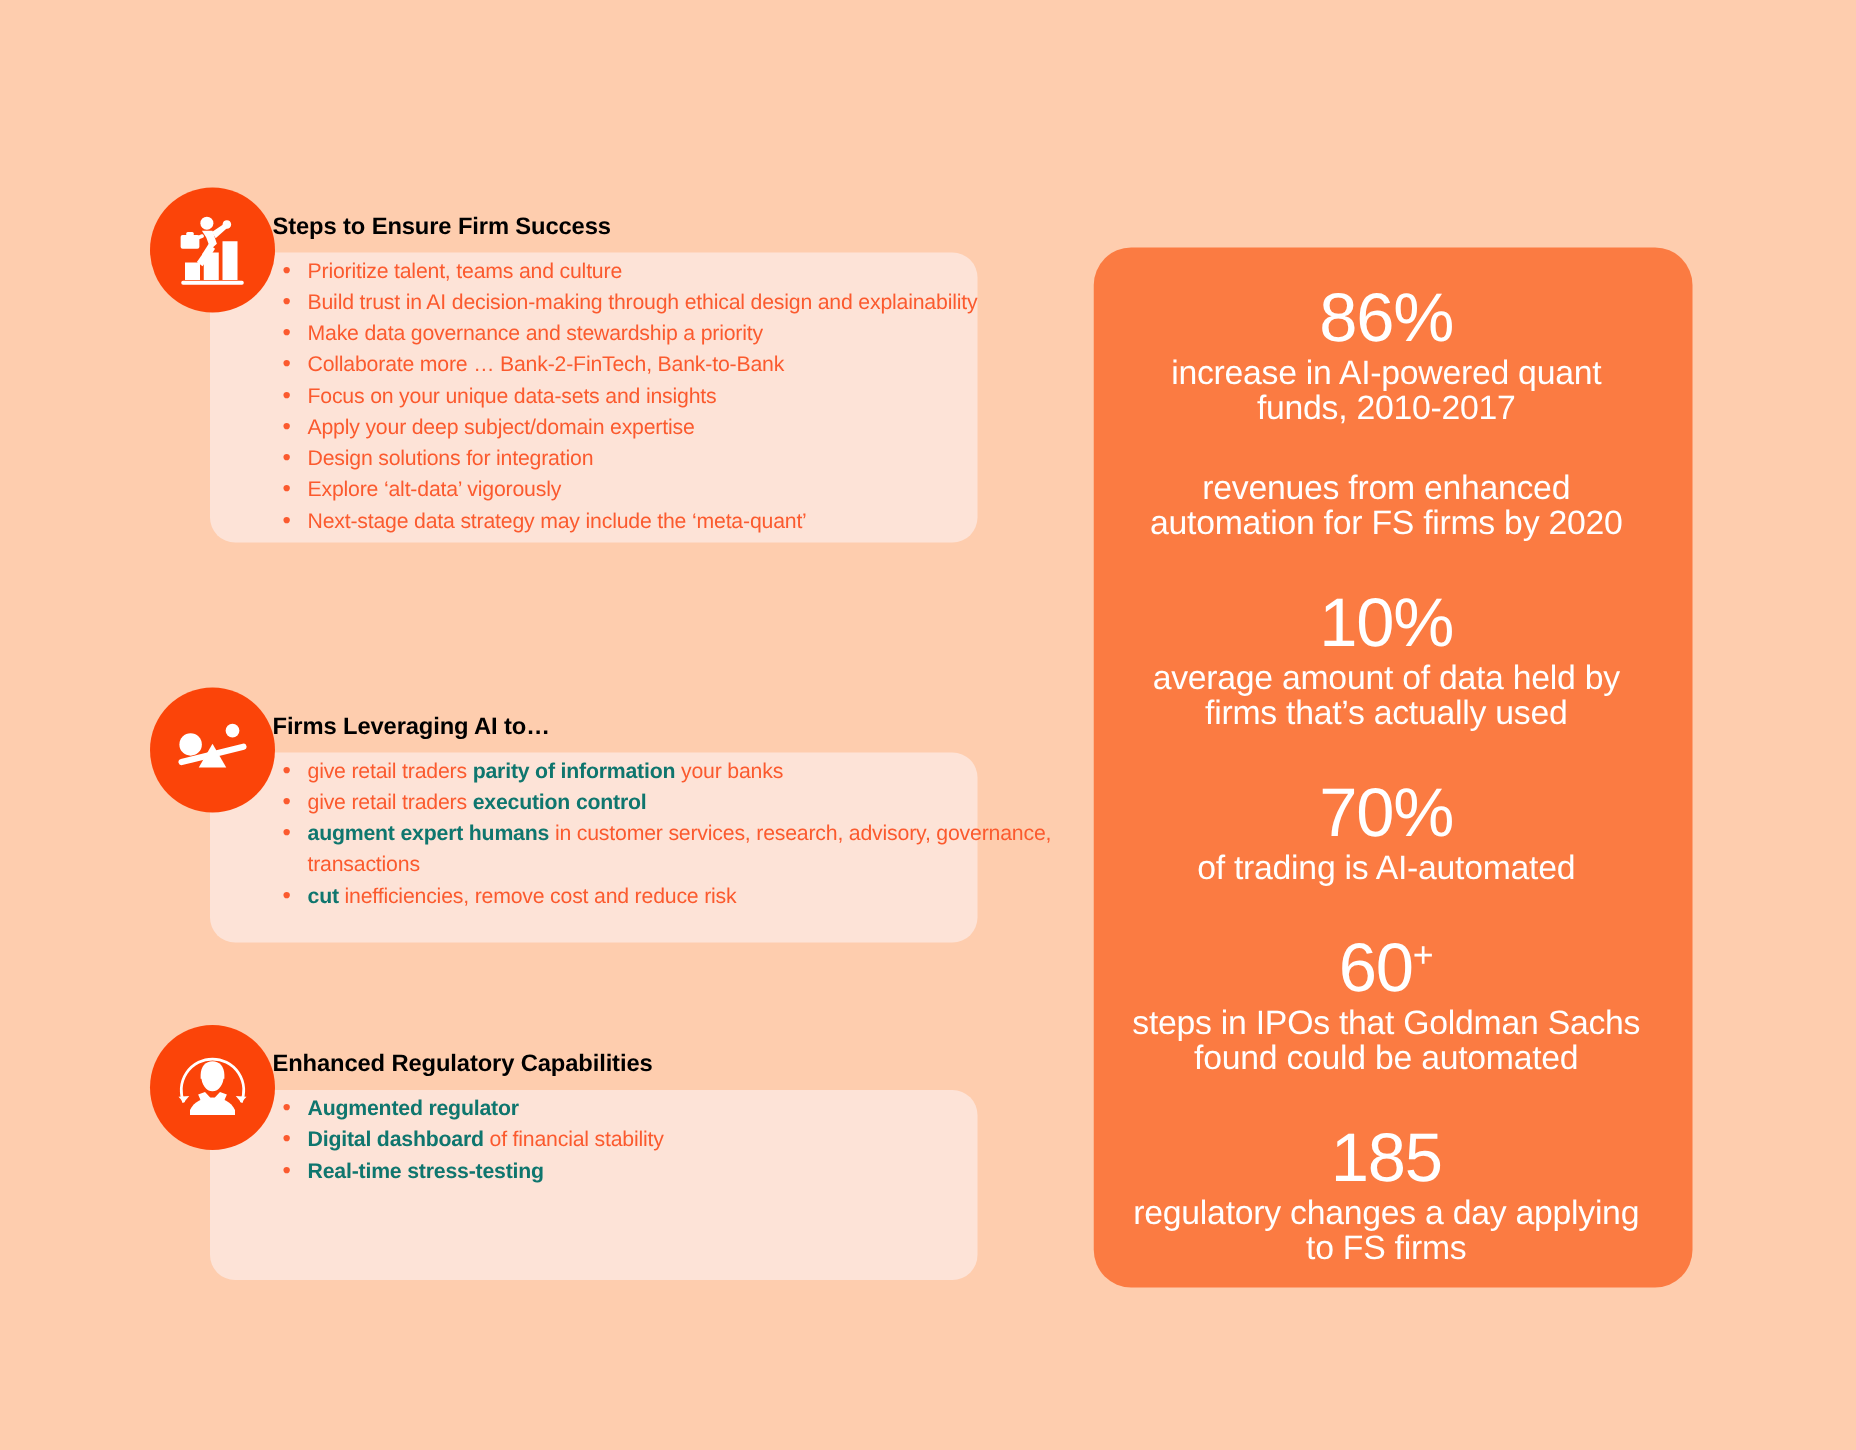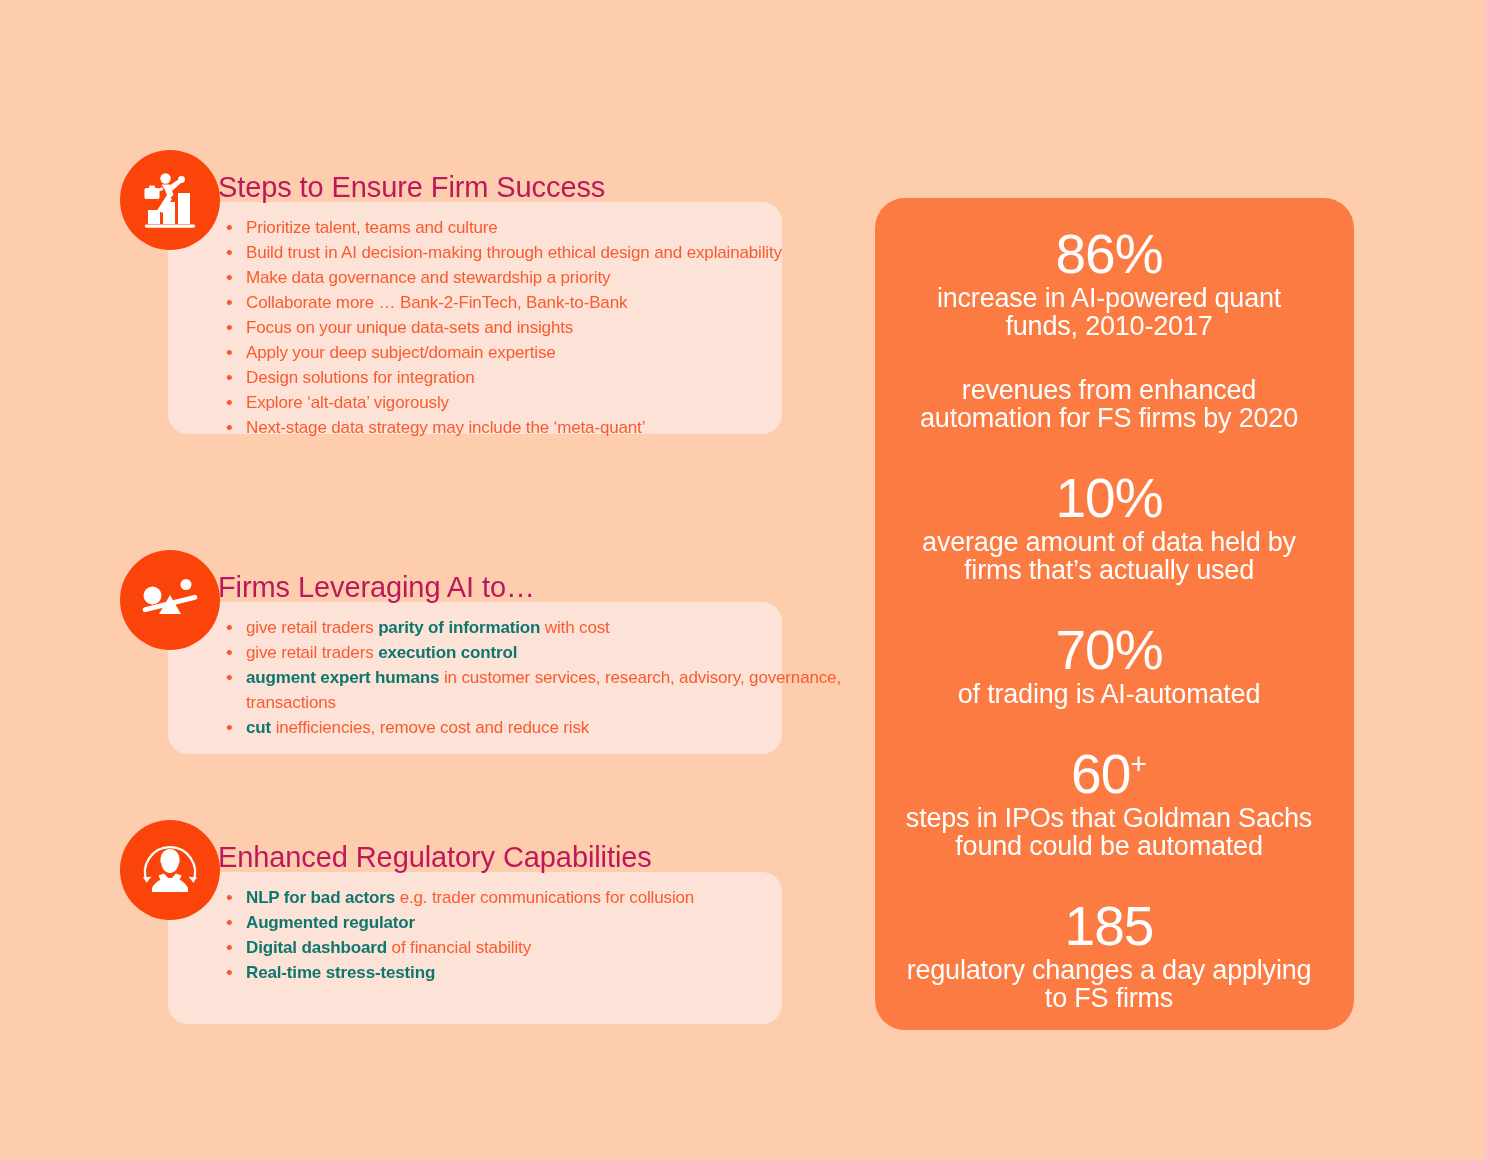--- a/index.html
+++ b/index.html
@@ -62,23 +62,23 @@
 
   .section-body {
     position: absolute;
     left: 98px;
     top: 22px;
     width: 640px;
     z-index: 2;
   }
 
   .section-title {
-    font-size: 29px;
-    font-weight: normal;
-    color: #be185d;
+    font-size: 19px;
+    font-weight: bold;
+    color: #000000;
     letter-spacing: -0.1px;
     margin: 0 0 11px 0;
     line-height: 1.1;
   }
 
   ul.bullets {
     list-style: none;
     margin: 0;
     padding: 0;
   }
@@ -197,21 +197,21 @@
           <rect x="4" y="33" width="56" height="5" rx="2.5" transform="rotate(-14 32 35.5)"></rect>
           <circle cx="14.5" cy="27.5" r="9"></circle>
           <circle cx="48" cy="16.5" r="5.5"></circle>
           <path d="M32 27 L43 46 L21 46 Z"></path>
         </g>
       </svg>
     </div>
     <div class="section-body">
       <h2 class="section-title">Firms Leveraging AI to…</h2>
       <ul class="bullets">
-          <li><span>give retail traders </span><b>parity of information</b><span> with cost</span></li>
+          <li><span>give retail traders </span><b>parity of information</b><span> your banks</span></li>
           <li><span>give retail traders </span><b>execution control</b></li>
           <li><b>augment expert humans</b><span> in customer services, research, advisory, governance, transactions</span></li>
           <li><b>cut</b><span> inefficiencies, remove cost and reduce risk</span></li>
         </ul>
     </div>
   </div>
 
   <div class="section" id="section-regulatory">
     <div class="section-card"></div>
     <div class="section-icon">
@@ -225,21 +225,20 @@
           <path d="M22.5 22 c0 -7 4.3 -11 9.5 -11 c5.2 0 9.5 4 9.5 11 l0 3 l-19 0 z"></path>
           <path d="M23 22.5 c0 7 4 12.5 9 12.5 c5 0 9 -5.5 9 -12.5 c0 -2 -1.2 -2.6 -2.6 -2 c-3 1.3 -8.8 1.3 -12.2 -0.4 c-1.6 -0.8 -3.2 -0.4 -3.2 2.4 z"></path>
           <path d="M26 35.5 l6 6.5 l6 -6.5 l5.5 2 l-3.5 8 l-16 0 l-3.5 -8 z"></path>
           <path d="M14 50 c3 -6.5 10 -10 18 -10 c8 0 15 3.5 18 10 l0 4 l-36 0 z"></path>
         </g>
       </svg>
     </div>
     <div class="section-body">
       <h2 class="section-title">Enhanced Regulatory Capabilities</h2>
       <ul class="bullets">
-          <li><b>NLP for bad actors</b><span> e.g. trader communications for collusion</span></li>
           <li><b>Augmented regulator</b></li>
           <li><b>Digital dashboard</b><span> of financial stability</span></li>
           <li><b>Real-time stress-testing</b></li>
         </ul>
     </div>
   </div>
 
 </div>
 
 <div id="stats-panel">

